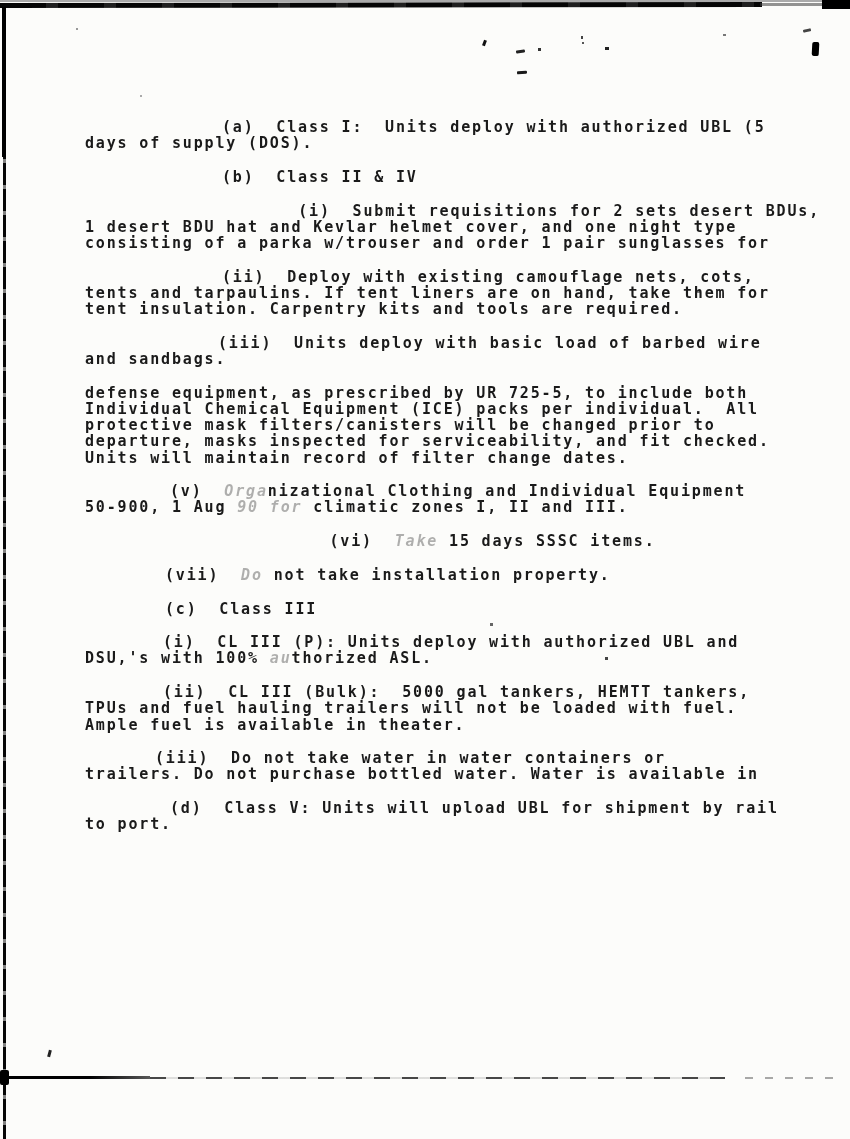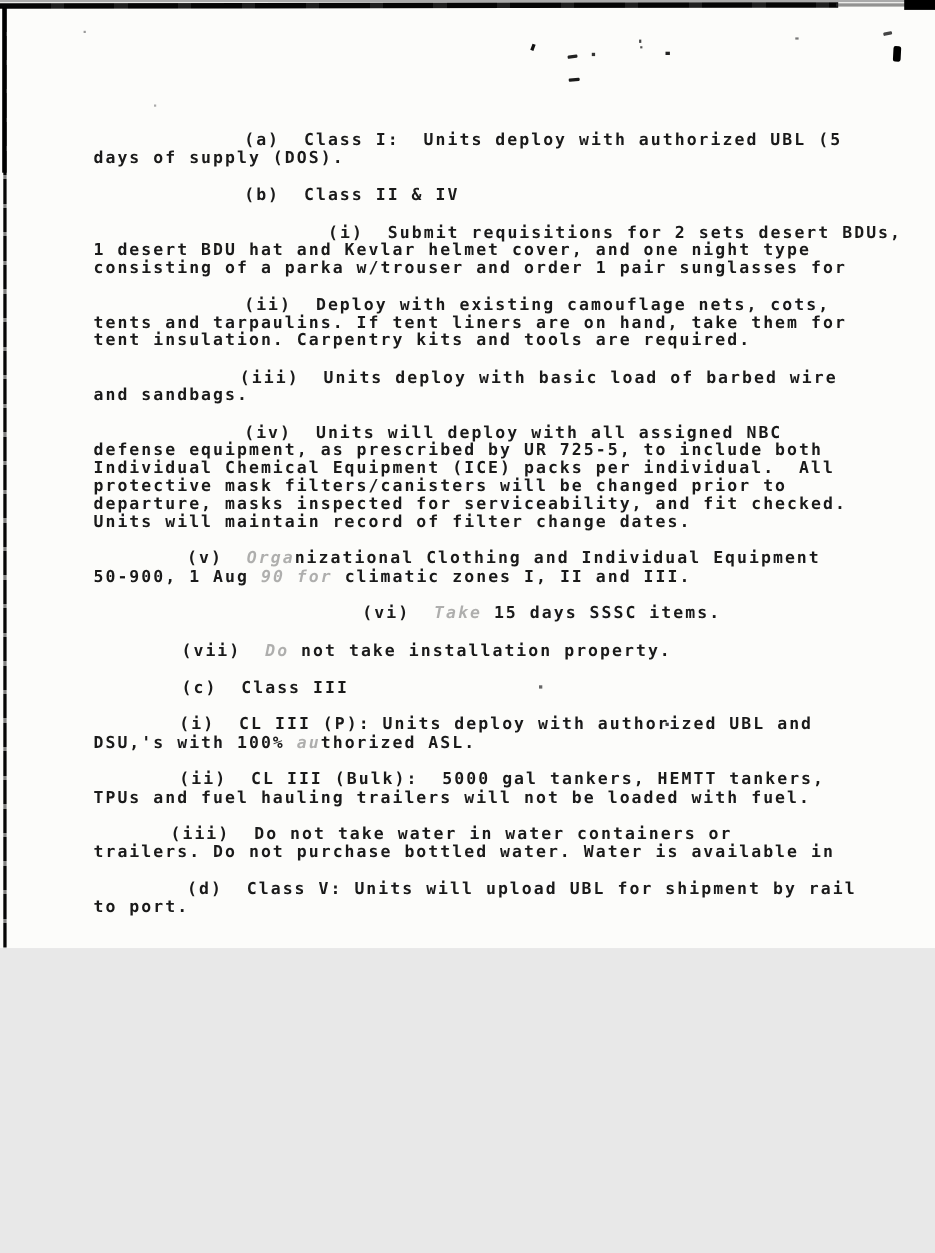--- a/index.html
+++ b/index.html
@@ -3,21 +3,21 @@
 <meta charset="utf-8">
 <style>
   :root{
     --paper:#fcfcfa;
     --ink:#1a1a1a;
     --ink-faded:rgba(30,30,30,.35);
   }
   html,body{margin:0;padding:0;background:#e8e8e8;}
   .page{
     position:relative;
-    width:850px;height:862px;
+    width:850px;height:1139px;
     margin:0 auto;
     background:var(--paper);
     overflow:hidden;
   }
   
   .doc{
     position:absolute;
     left:85px;top:119px;right:30px;
     font-family:"DejaVu Sans Mono","Liberation Mono",monospace;
     font-weight:700;
@@ -113,21 +113,20 @@
       <div class="para">
         <div class="line" style="padding-left: 137px;"><span>(ii)  Deploy with existing camouflage nets, cots,</span></div>
         <div class="line"><span>tents and tarpaulins. If tent liners are on hand, take them for</span></div>
         <div class="line"><span>tent insulation. Carpentry kits and tools are required.</span></div>
       </div>
       <div class="para">
         <div class="line" style="padding-left: 133px;"><span>(iii)  Units deploy with basic load of barbed wire</span></div>
         <div class="line"><span>and sandbags.</span></div>
       </div>
       <div class="para">
-        <div class="line" style="padding-left: 137px;"><span>(iv)  Units will deploy with all assigned NBC</span></div>
         <div class="line"><span>defense equipment, as prescribed by UR 725-5, to include both</span></div>
         <div class="line"><span>Individual Chemical Equipment (ICE) packs per individual.  All</span></div>
         <div class="line"><span>protective mask filters/canisters will be changed prior to</span></div>
         <div class="line"><span>departure, masks inspected for serviceability, and fit checked.</span></div>
         <div class="line"><span>Units will maintain record of filter change dates.</span></div>
       </div>
       <div class="para">
         <div class="line" style="padding-left: 85px;"><span>(v)  </span><span class="faded">Orga</span><span>nizational Clothing and Individual Equipment</span></div>
         <div class="line"><span>50-900, 1 Aug </span><span class="faded">90 for</span><span> climatic zones I, II and III.</span></div>
       </div>
@@ -140,20 +139,21 @@
       <div class="para">
         <div class="line" style="padding-left: 80px;"><span>(c)  Class III</span></div>
       </div>
       <div class="para">
         <div class="line" style="padding-left: 78px;"><span>(i)  CL III (P): Units deploy with authorized UBL and</span></div>
         <div class="line"><span>DSU,'s with 100% </span><span class="faded">au</span><span>thorized ASL.</span></div>
       </div>
       <div class="para">
         <div class="line" style="padding-left: 78px;"><span>(ii)  CL III (Bulk):  5000 gal tankers, HEMTT tankers,</span></div>
         <div class="line"><span>TPUs and fuel hauling trailers will not be loaded with fuel.</span></div>
+        <div class="line"><span>Ample fuel is available in theater.</span></div>
       </div>
       <div class="para">
         <div class="line" style="padding-left: 70px;"><span>(iii)  Do not take water in water containers or</span></div>
         <div class="line"><span>trailers. Do not purchase bottled water. Water is available in</span></div>
       </div>
       <div class="para">
         <div class="line" style="padding-left: 85px;"><span>(d)  Class V: Units will upload UBL for shipment by rail</span></div>
         <div class="line"><span>to port.</span></div>
       </div>
     </main>

